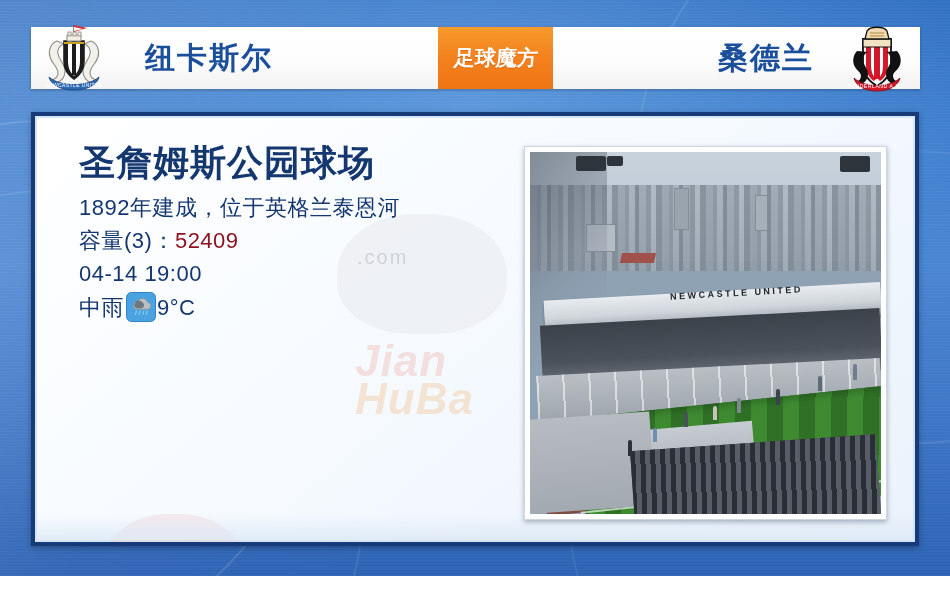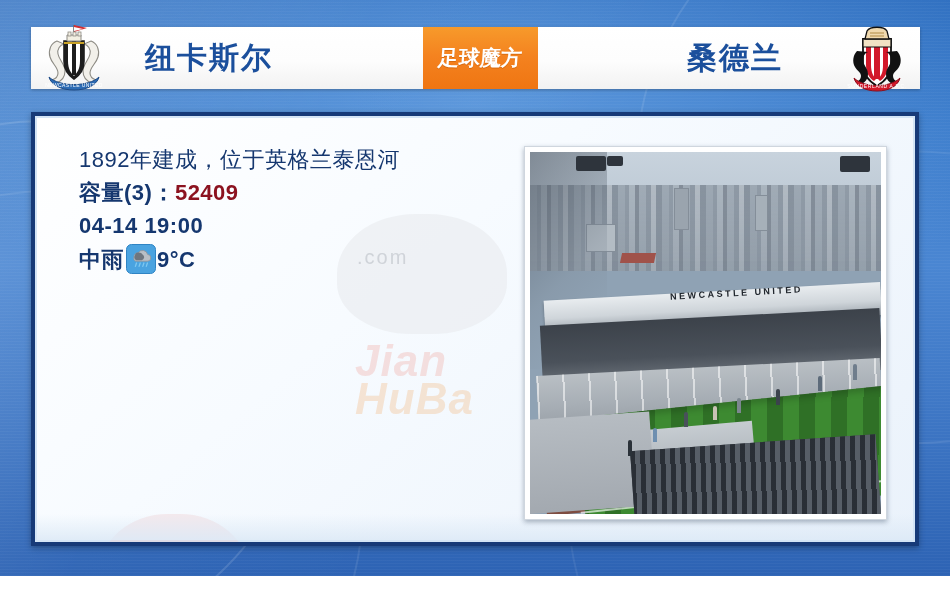--- a/index.html
+++ b/index.html
@@ -58,21 +58,21 @@
     align-items: center;
     justify-content: space-between;
     box-sizing: border-box;
   }
   .team-block {
     display: flex;
     align-items: center;
     height: 100%;
   }
   .team-block.home { padding-left: 6px; }
-  .team-block.away { padding-right: 6px; gap: 31px; }
+  .team-block.away { padding-right: 6px; }
   .team-name {
     font-size: 30px;
     font-weight: bold;
     color: #1b4f9c;
     letter-spacing: 2px;
     white-space: nowrap;
   }
   .home .team-name { margin-left: 34px; }
   .away .team-name { margin-right: 26px; }
 
@@ -186,21 +186,21 @@
   .desc-line {
     font-size: 22px;
     font-weight: normal;
     color: #15376f;
     line-height: 1.45;
     letter-spacing: 0.5px;
     white-space: nowrap;
   }
   .info-row {
     font-size: 22px;
-    font-weight: bold;
+    font-weight: normal;
     color: #15376f;
     line-height: 1.52;
     letter-spacing: 0.5px;
     white-space: nowrap;
     display: flex;
     align-items: center;
     text-align: center;
   }
   .val-red { color: #8c1320; }
   .val-blue { color: #15376f; }
@@ -445,20 +445,21 @@
       <div class="wm-text wm-hhuba">HHuBa</div>
 
       <div class="wm-text wm-com2">.com</div>
       <div class="wm-text wm-com3">.com</div>
 
       <div class="wm-text wm-huba">HuBa</div>
       <div class="wm-text wm-jian">Jian</div>
 
       <div id="info-col">
 
+        <h1 id="stadium-title">圣詹姆斯公园球场</h1>
 
         <div class="desc-line">1892年建成，位于英格兰泰恩河</div>
 
         <div class="info-row">
           <span>容量(3)：</span>
           <span class="val-red">52409</span>
         </div>
 
 
         <div class="info-row">

